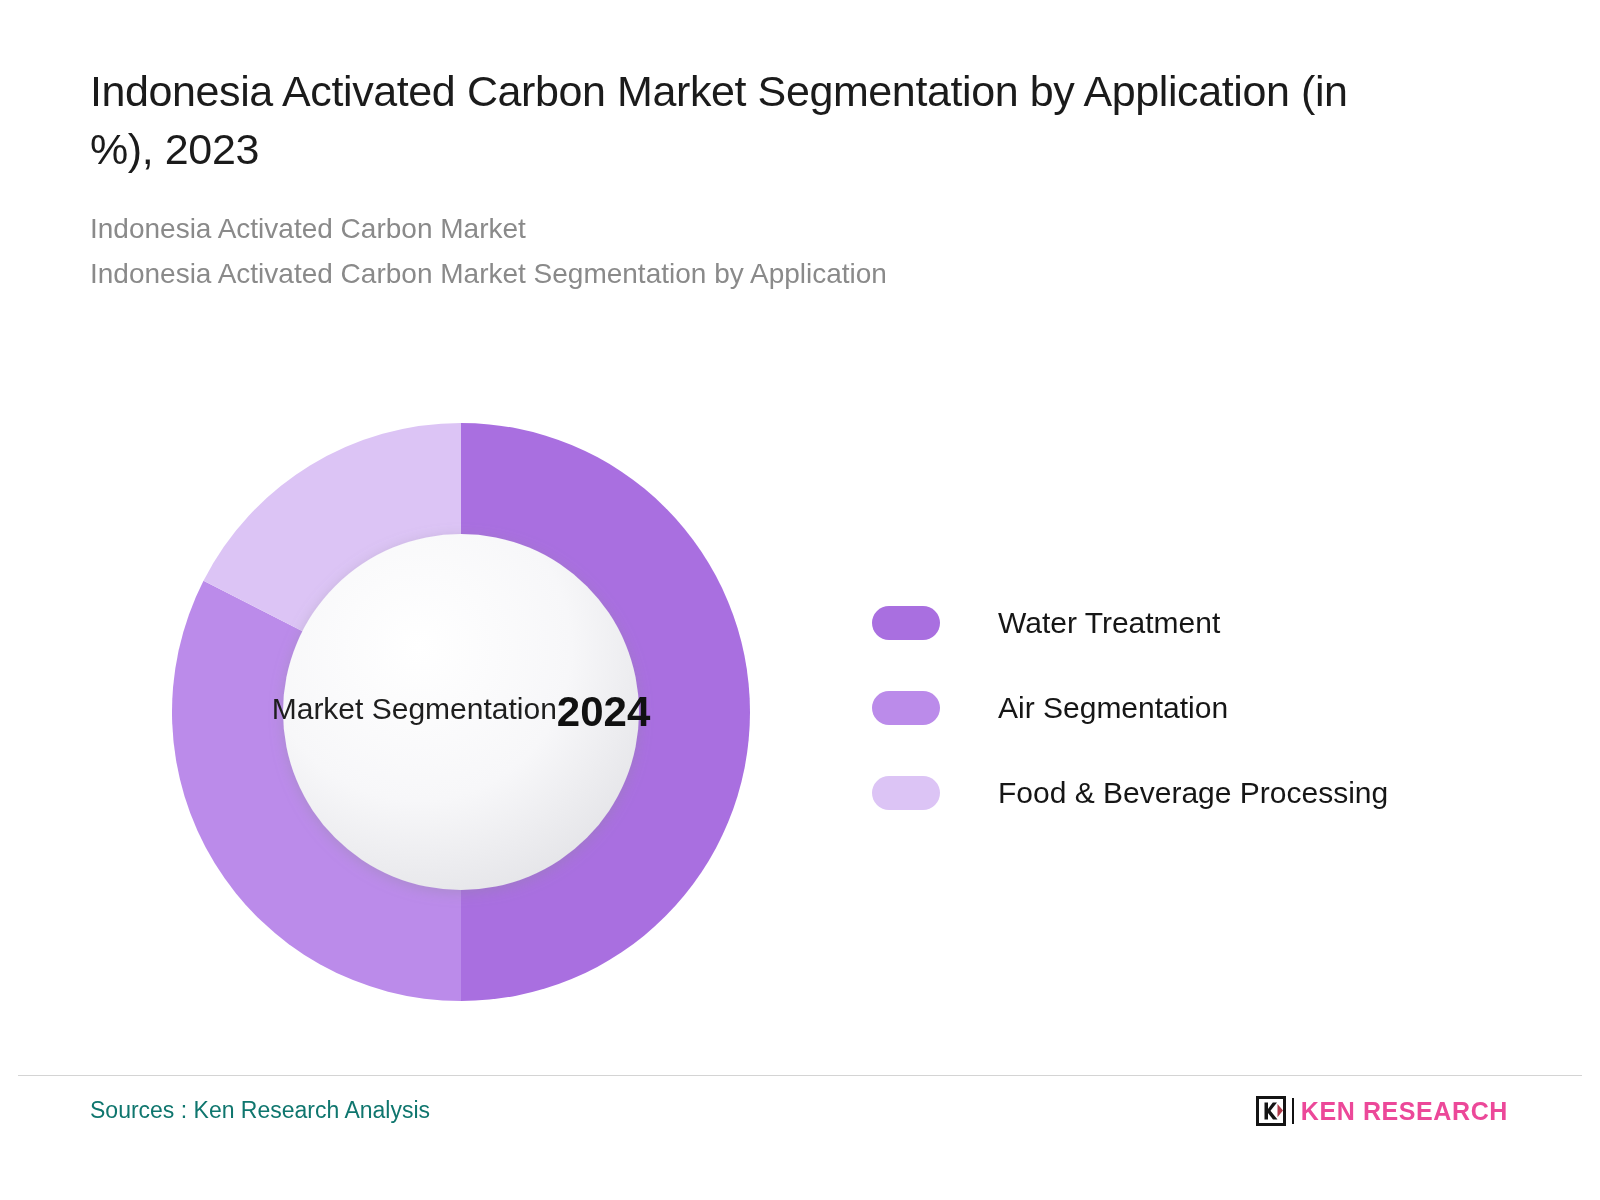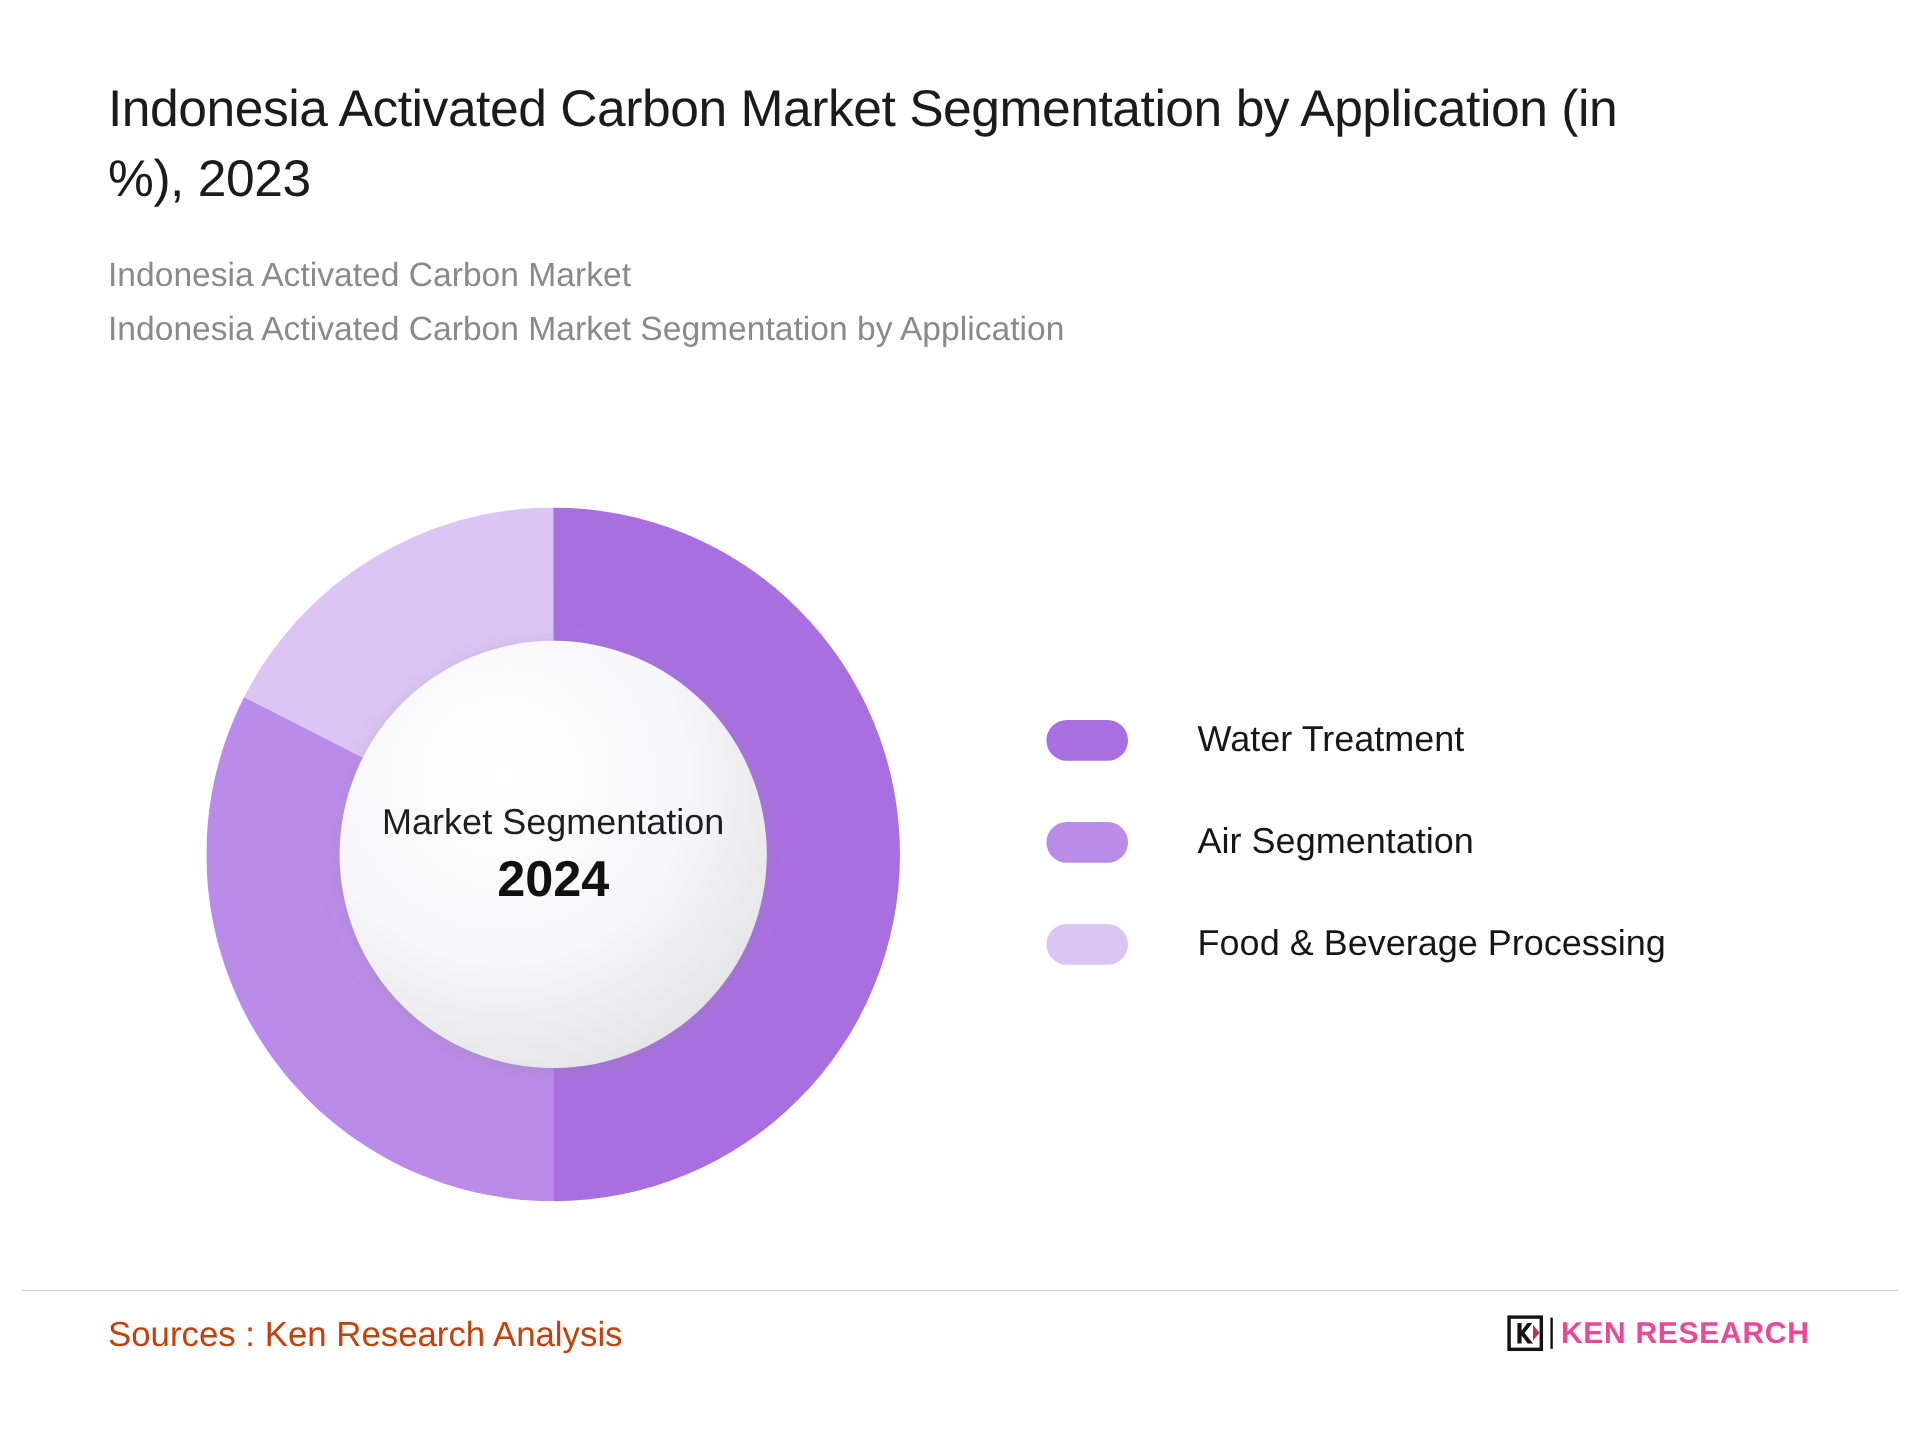--- a/index.html
+++ b/index.html
@@ -71,21 +71,21 @@
     width: 578px;
     height: 578px;
   }
   .donut-center-text {
     position: absolute;
     left: 111px;
     top: 111px;
     width: 356px;
     height: 356px;
     display: flex;
-    flex-direction: column;
+    flex-direction: row;
     align-items: center;
     justify-content: center;
     pointer-events: none;
   }
   .center-label {
     font-size: 30px;
     color: #1e1e1e;
     font-weight: 400;
     line-height: 1.2;
     margin-bottom: 6px;
@@ -99,21 +99,21 @@
   }
 
   
   .legend {
     position: absolute;
     left: 872px;
     top: 200px;
   }
   .legend-item {
     display: flex;
-    align-items: flex-start;
+    align-items: center;
     height: 46px;
     margin-bottom: 39px;
   }
   .legend-item:last-child { margin-bottom: 0; }
   .legend-swatch {
     width: 68px;
     height: 34px;
     border-radius: 17px;
     flex: none;
   }
@@ -131,22 +131,22 @@
     left: 18px;
     top: 1075px;
     width: 1564px;
     height: 1px;
     background: #d4d4d4;
   }
   .footer-source {
     position: absolute;
     left: 90px;
     top: 1097px;
-    font-size: 29px;
-    color: #c2410c;
+    font-size: 23px;
+    color: #0f766e;
     font-weight: 400;
   }
   .footer-logo {
     position: absolute;
     right: 92px;
     top: 1094px;
     display: flex;
     align-items: center;
     height: 34px;
   }

